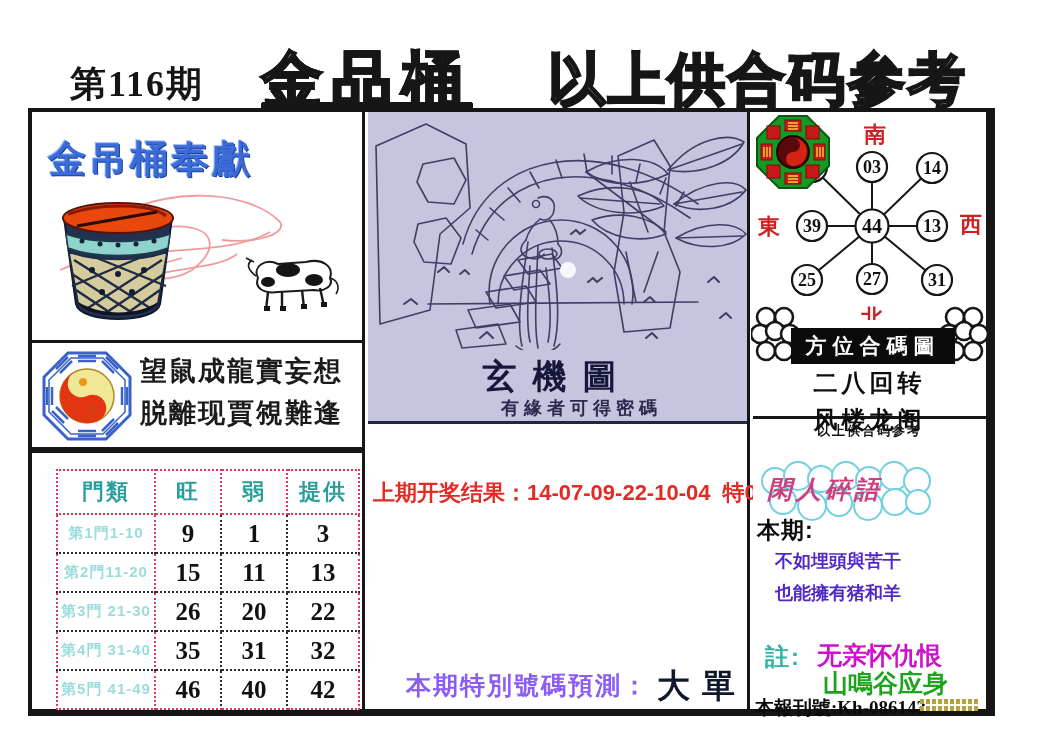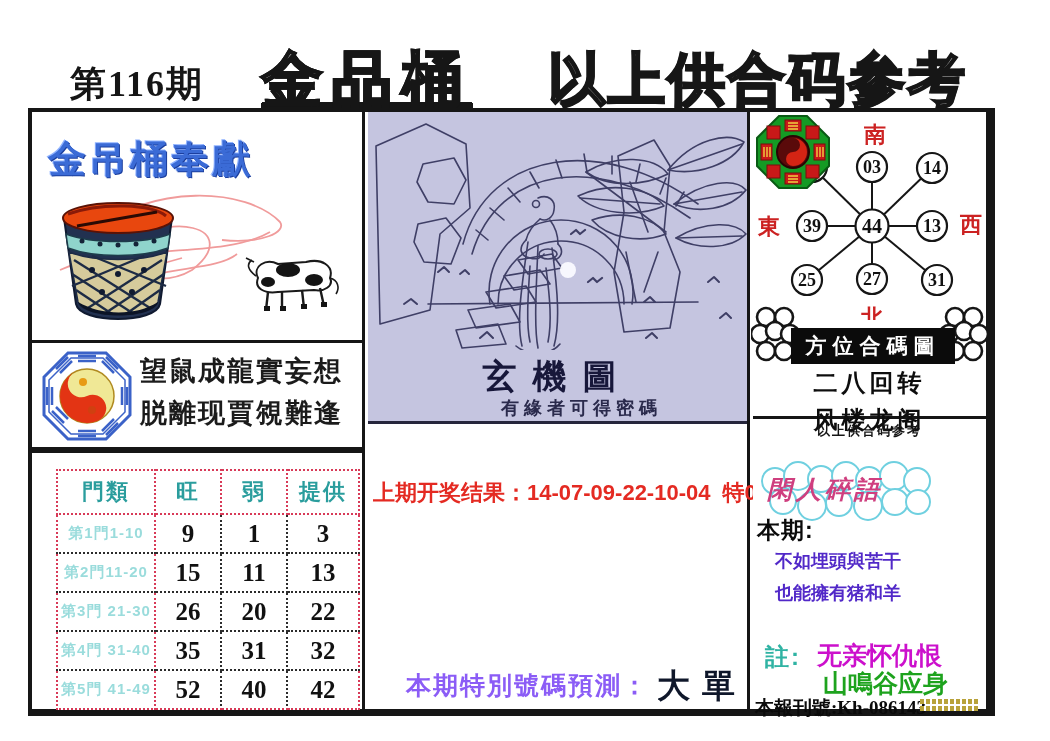--- a/index.html
+++ b/index.html
@@ -216,21 +216,21 @@
             <td class="num last">22</td>
           </tr>
           <tr>
             <td class="lbl">第4門 31-40</td>
             <td class="num">35</td>
             <td class="num">31</td>
             <td class="num last">32</td>
           </tr>
           <tr class="bot">
             <td class="lbl">第5門 41-49</td>
-            <td class="num">52</td>
+            <td class="num">46</td>
             <td class="num">40</td>
             <td class="num last">42</td>
           </tr>
         </tbody>
       </table>
     </div>
   </div>
 
   <div class="abs colCenter">
     <div class="abs mystPanel">

